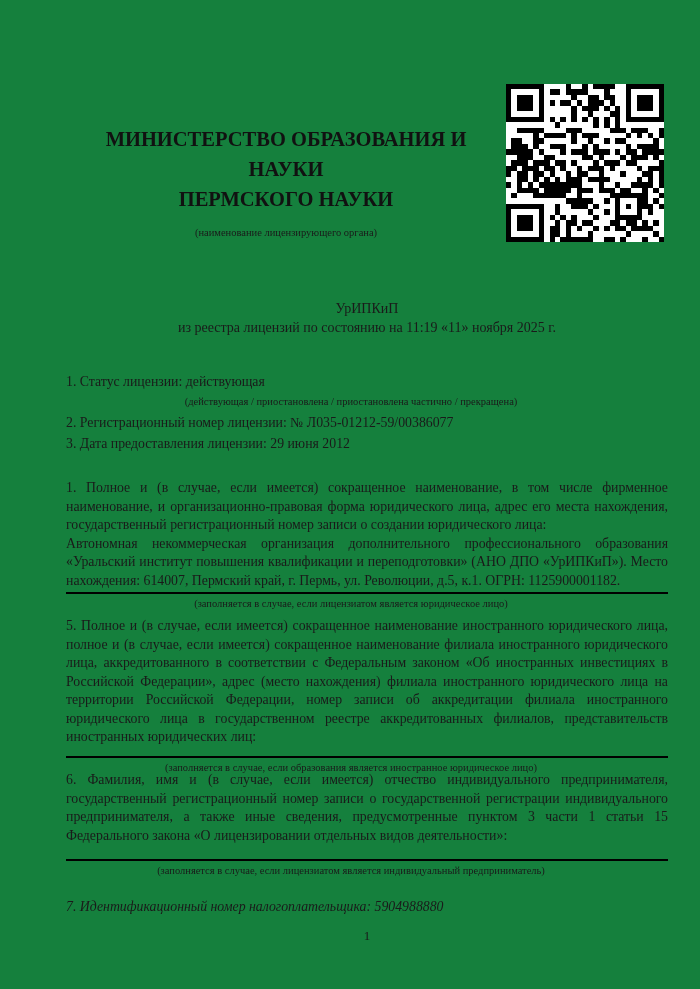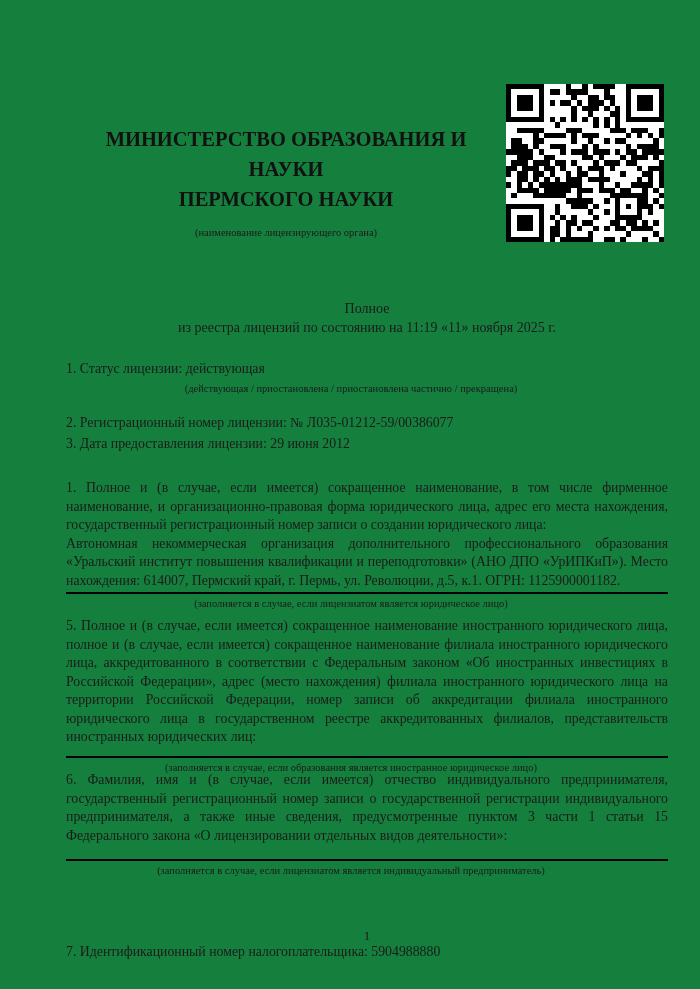--- a/index.html
+++ b/index.html
@@ -71,27 +71,27 @@
   .rule.tight  { margin-top: 2px; }
   .rule.gap1   { margin-top: 9px; }
   .rule.gap2   { margin-top: 14px; }
   .note {
     width: 570px;
     margin: 3px 0 0 0;
     text-align: center;
     font-size: 10.5px;
     line-height: 13px;
   }
-  #item1 { top: 360px; }
+  #item1 { top: 373px; }
   #item2 { top: 414px; }
   #item3 { top: 435px; }
   #item4 { top: 479px; }
   #item5 { top: 617px; }
   #item6 { top: 771px; }
-  #item7 { top: 943px; }
+  #item7 { top: 898px; font-style: italic; }
 
   .page-num {
     position: absolute;
     top: 928px;
     left: 66px;
     width: 602px;
     text-align: center;
     font-size: 13px;
     line-height: 16px;
   }
@@ -532,21 +532,21 @@
         <rect x="15" y="28" width="1" height="1" fill="#000"></rect>
         <rect x="18" y="28" width="1" height="1" fill="#000"></rect>
         <rect x="19" y="28" width="1" height="1" fill="#000"></rect>
         <rect x="21" y="28" width="1" height="1" fill="#000"></rect>
         <rect x="25" y="28" width="1" height="1" fill="#000"></rect>
         <rect x="28" y="28" width="1" height="1" fill="#000"></rect>
       </svg>
     </div>
 
   <div class="doc-title">
-    <div>Полное</div>
+    <div>УрИПКиП</div>
     <div>из реестра лицензий по состоянию на 11:19 «11» ноября 2025 г.</div>
   </div>
 
   <div class="item" id="item1">
     <p class="plain">1. Статус лицензии: действующая</p>
     <div class="note">(действующая / приостановлена / приостановлена частично / прекращена)</div>
   </div>
 
   <div class="item" id="item2">
     <p class="plain">2. Регистрационный номер лицензии: № Л035-01212-59/00386077</p>

